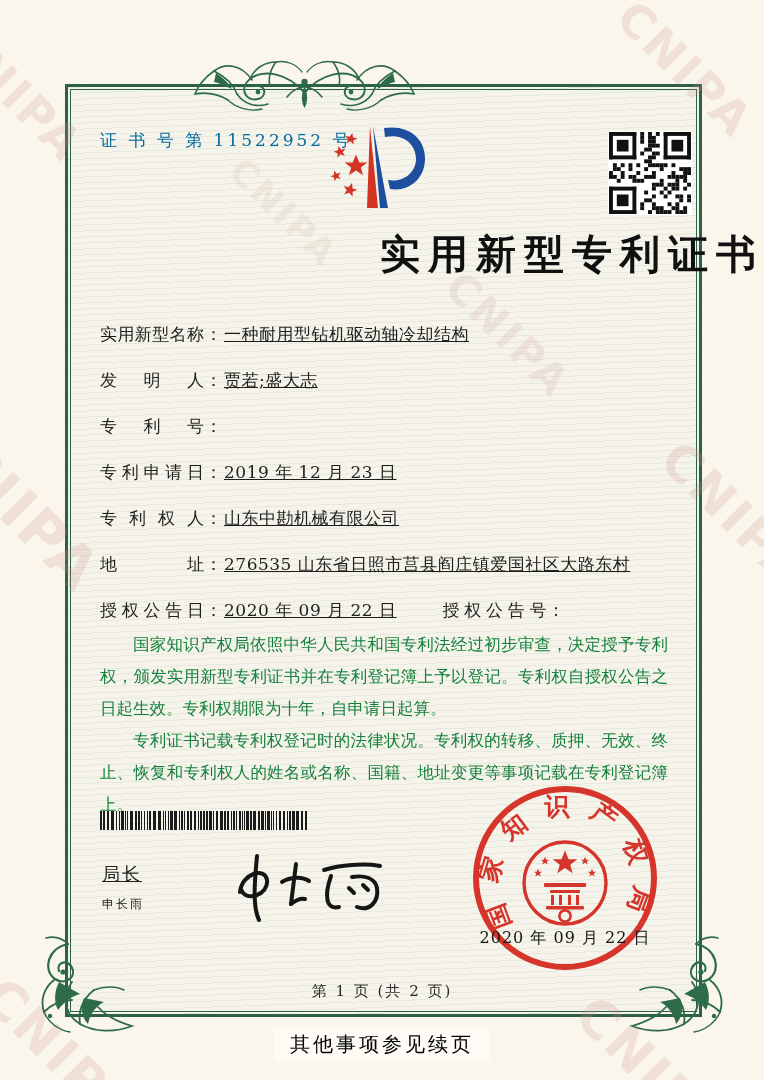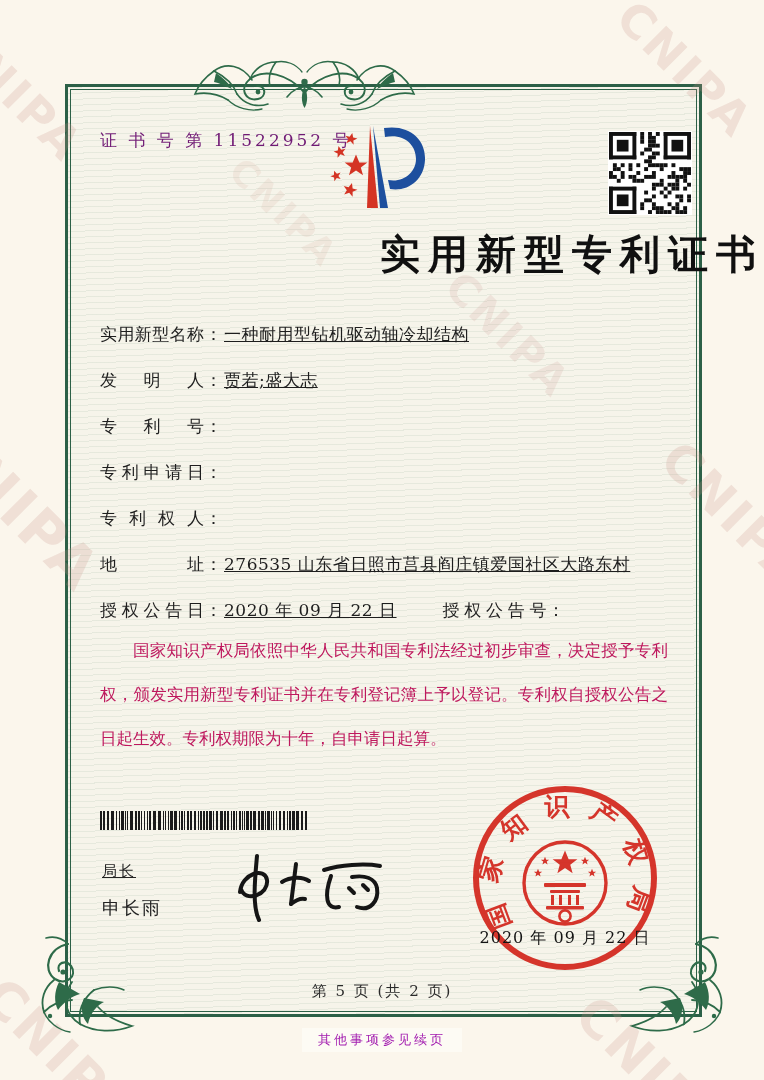--- a/index.html
+++ b/index.html
@@ -21,48 +21,48 @@
     border:3px solid #2c6047;
     background:
       repeating-linear-gradient(178deg, rgba(122,158,132,0.13) 0 1px, rgba(0,0,0,0) 1px 6px),
       #f6f4ea;
   }
   .frame::before {
     content:""; position:absolute; inset:2px; border:1px solid #2c6047;
   }
   .layer { position:absolute; inset:0; z-index:3; }
   
-  .cert-no { position:absolute; left:100px; top:129px; font-size:17px; letter-spacing:3px; color:#701a75; }
+  .cert-no { position:absolute; left:100px; top:129px; font-size:17px; letter-spacing:3px; color:#0369a1; }
   .logo { position:absolute; left:326px; top:118px; }
   .qr { position:absolute; left:608px; top:131px; background:#fff; padding:1px; }
   .title {
     position:absolute; left:0; right:0; top:227px; text-align:right;
     font-size:40px; font-weight:bold; letter-spacing:8px; color:#101010;
   }
   
   .fields { position:absolute; left:100px; top:322px; width:566px; display:grid; row-gap:22px; font-size:17px; }
   .frow { display:flex; align-items:baseline; line-height:24px; }
   .flabel { display:inline-block; width:104px; text-align:justify; text-align-last:justify; color:#1e1e1e; }
   .fcolon { margin:0 2px 0 1px; }
   .fvalue { letter-spacing:0.5px; color:#1e1e1e;text-decoration:underline; }
   .pair2 { margin-left:46px; display:flex; align-items:center; }
   
-  .paras { position:absolute; left:100px; top:629px; width:568px; font-size:16.5px; line-height:44px; text-align:justify; color:#be185d; }
+  .paras { position:absolute; left:100px; top:629px; width:568px; font-size:16.5px; line-height:32px; text-align:justify; color:#15803d; }
   .paras p { text-indent:2em; }
   
   .barcode { position:absolute; left:100px; top:811px; }
-  .role { position:absolute; left:102px; top:862px; font-size:15px; letter-spacing:2px;text-decoration:underline; }
-  .name { position:absolute; left:102px; top:896px; font-size:18px; letter-spacing:2px; }
+  .role { position:absolute; left:102px; top:862px; font-size:18px; letter-spacing:2px;text-decoration:underline; }
+  .name { position:absolute; left:102px; top:896px; font-size:12px; letter-spacing:2px; }
   .sig  { position:absolute; left:212px; top:840px; }
   .seal { position:absolute; left:468px; top:781px; mix-blend-mode:multiply; opacity:.93; }
   .seal-date { position:absolute; left:462px; top:928px; width:206px; text-align:center; font-size:16px; letter-spacing:1px; color:#141414; z-index:4; }
   .page-info { position:absolute; left:0; right:0; top:982px; text-align:center; font-size:15px; letter-spacing:2px; color:#2a2a2a; }
   .cont-note {
     position:absolute; left:50%; transform:translateX(-50%); top:1028px; z-index:4;
-    background:#fdfbf4; padding:3px 16px; font-size:13px; letter-spacing:3px; color:#a21caf;
+    background:#fdfbf4; padding:3px 16px; font-size:20px; letter-spacing:3px; color:#000000;
   }
   
   .orn-top { position:absolute; left:192px; top:52px; z-index:3; }
   .orn-bl  { position:absolute; left:28px;  top:936px; z-index:3; }
   .orn-br  { position:absolute; right:28px; top:936px; z-index:3; transform:scaleX(-1); }
 </style>
 </head>
 <body>
 
 <div class="page">
@@ -290,43 +290,46 @@
           <span class="fcolon">：</span>
         <span class="fvalue">贾若;盛大志</span>
       </div>
       <div class="frow">
         <span class="flabel">专利号</span>
           <span class="fcolon">：</span>
       </div>
       <div class="frow">
         <span class="flabel">专利申请日</span>
           <span class="fcolon">：</span>
+        <span class="fvalue">2019 年 12 月 23 日</span>
       </div>
       <div class="frow">
         <span class="flabel">专利权人</span>
           <span class="fcolon">：</span>
+        <span class="fvalue">山东中勘机械有限公司</span>
       </div>
       <div class="frow">
         <span class="flabel">地址</span>
           <span class="fcolon">：</span>
         <span class="fvalue">276535  山东省日照市莒县阎庄镇爱国社区大路东村</span>
       </div>
       <div class="frow">
         <span class="flabel">授权公告日</span>
           <span class="fcolon">：</span>
         <span class="fvalue">2020 年 09 月 22 日</span>
         <span class="pair2">
           <span class="flabel">授权公告号</span>
             <span class="fcolon">：</span>
         </span>
       </div>
     </div>
 
     <div class="paras">
       <p>国家知识产权局依照中华人民共和国专利法经过初步审查，决定授予专利权，颁发实用新型专利证书并在专利登记簿上予以登记。专利权自授权公告之日起生效。专利权期限为十年，自申请日起算。</p>
+      <p>专利证书记载专利权登记时的法律状况。专利权的转移、质押、无效、终止、恢复和专利权人的姓名或名称、国籍、地址变更等事项记载在专利登记簿上。</p>
     </div>
 
     <svg class="barcode" width="212" height="19" viewBox="0 0 212 19">
       <g>
           <rect x="0" y="0" width="2" height="19" fill="#1b1b1b"></rect>
           <rect x="3" y="0" width="2" height="19" fill="#1b1b1b"></rect>
           <rect x="7" y="0" width="2" height="19" fill="#1b1b1b"></rect>
           <rect x="11" y="0" width="3" height="19" fill="#1b1b1b"></rect>
           <rect x="16" y="0" width="1" height="19" fill="#1b1b1b"></rect>
           <rect x="19" y="0" width="1" height="19" fill="#1b1b1b"></rect>
@@ -429,17 +432,17 @@
         <rect x="-14" y="12" width="3" height="10"></rect>
         <rect x="-6" y="12" width="3" height="10"></rect>
         <rect x="3" y="12" width="3" height="10"></rect>
         <rect x="11" y="12" width="3" height="10"></rect>
         <rect x="-19" y="23" width="38" height="3.4" rx="1"></rect>
         <circle cy="33" r="5.6" fill="none" stroke="#d2251c" stroke-width="2.6"></circle>
       </g>
     </svg>
     <div class="seal-date">2020 年 09 月 22 日</div>
 
-    <div class="page-info">第 5 页 (共 2 页)</div>
+    <div class="page-info">第 1 页 (共 2 页)</div>
     <div class="cont-note">其他事项参见续页</div>
 
   </div>
 </div>
 
 </body></html>

